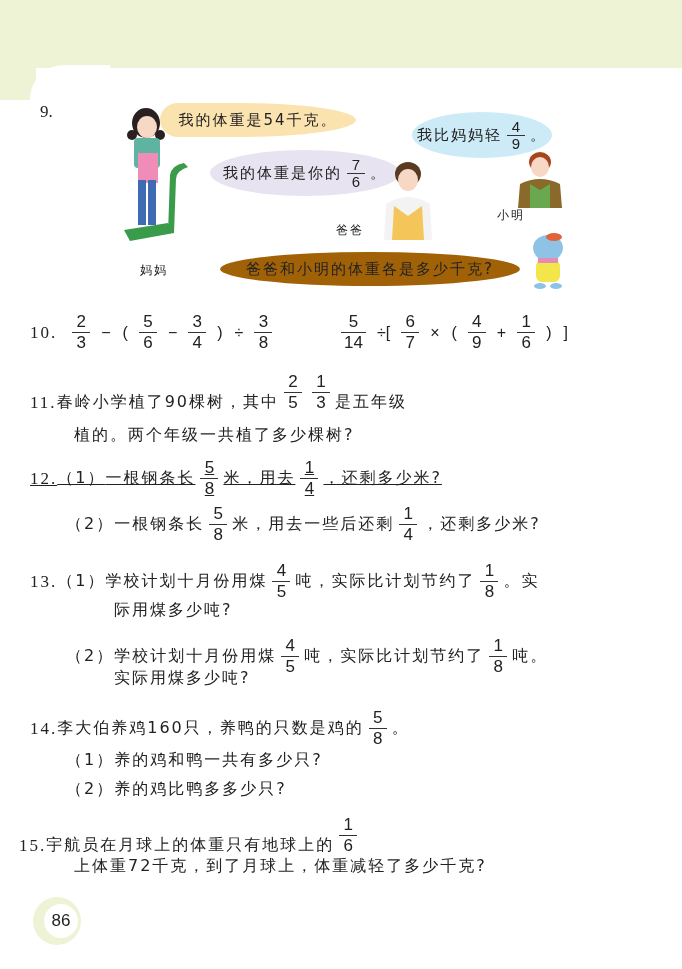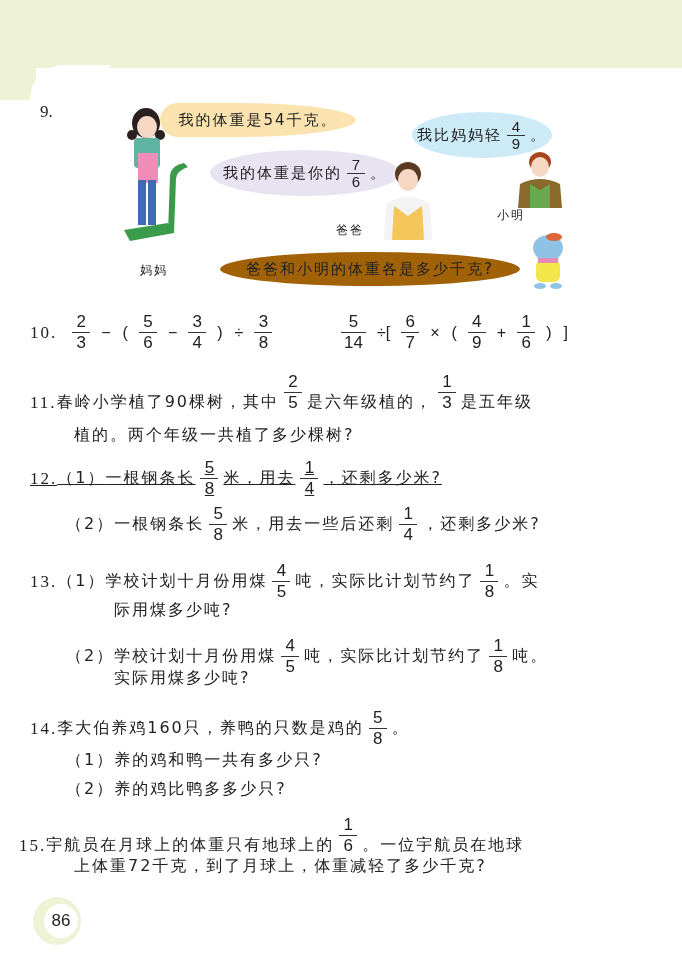--- a/index.html
+++ b/index.html
@@ -170,21 +170,20 @@
 </div>
 
 <div class="line" style="left:30px;top:372px;align-items:flex-end;">
   <span class="qnum" style="position:static;">11.</span>
   <span>春岭小学植了90棵树，其中</span>
   <span class="frac">
       <span class="num">2</span>
       <span class="bar"></span>
       <span class="num">5</span>
     </span>
-  <span>是六年级植的，</span>
   <span class="frac">
       <span class="num">1</span>
       <span class="bar"></span>
       <span class="num">3</span>
     </span>
   <span>是五年级</span>
 </div>
 <div class="line" style="left:74px;top:425px;">植的。两个年级一共植了多少棵树?</div>
 
 <div class="line" style="left:30px;top:458px;text-decoration:underline;">
@@ -271,18 +270,17 @@
 <div class="line" style="left:66px;top:779px;">（2）养的鸡比鸭多多少只?</div>
 
 <div class="line" style="left:19px;top:815px;align-items:flex-end;">
   <span class="qnum" style="position:static;">15.</span>
   <span>宇航员在月球上的体重只有地球上的</span>
   <span class="frac">
       <span class="num">1</span>
       <span class="bar"></span>
       <span class="num">6</span>
     </span>
-  <span>。一位宇航员在地球</span>
 </div>
 <div class="line" style="left:74px;top:856px;">上体重72千克，到了月球上，体重减轻了多少千克?</div>
 
 <div class="page-num-ring"></div>
 <div class="page-num">86</div>
 
 </body></html>

